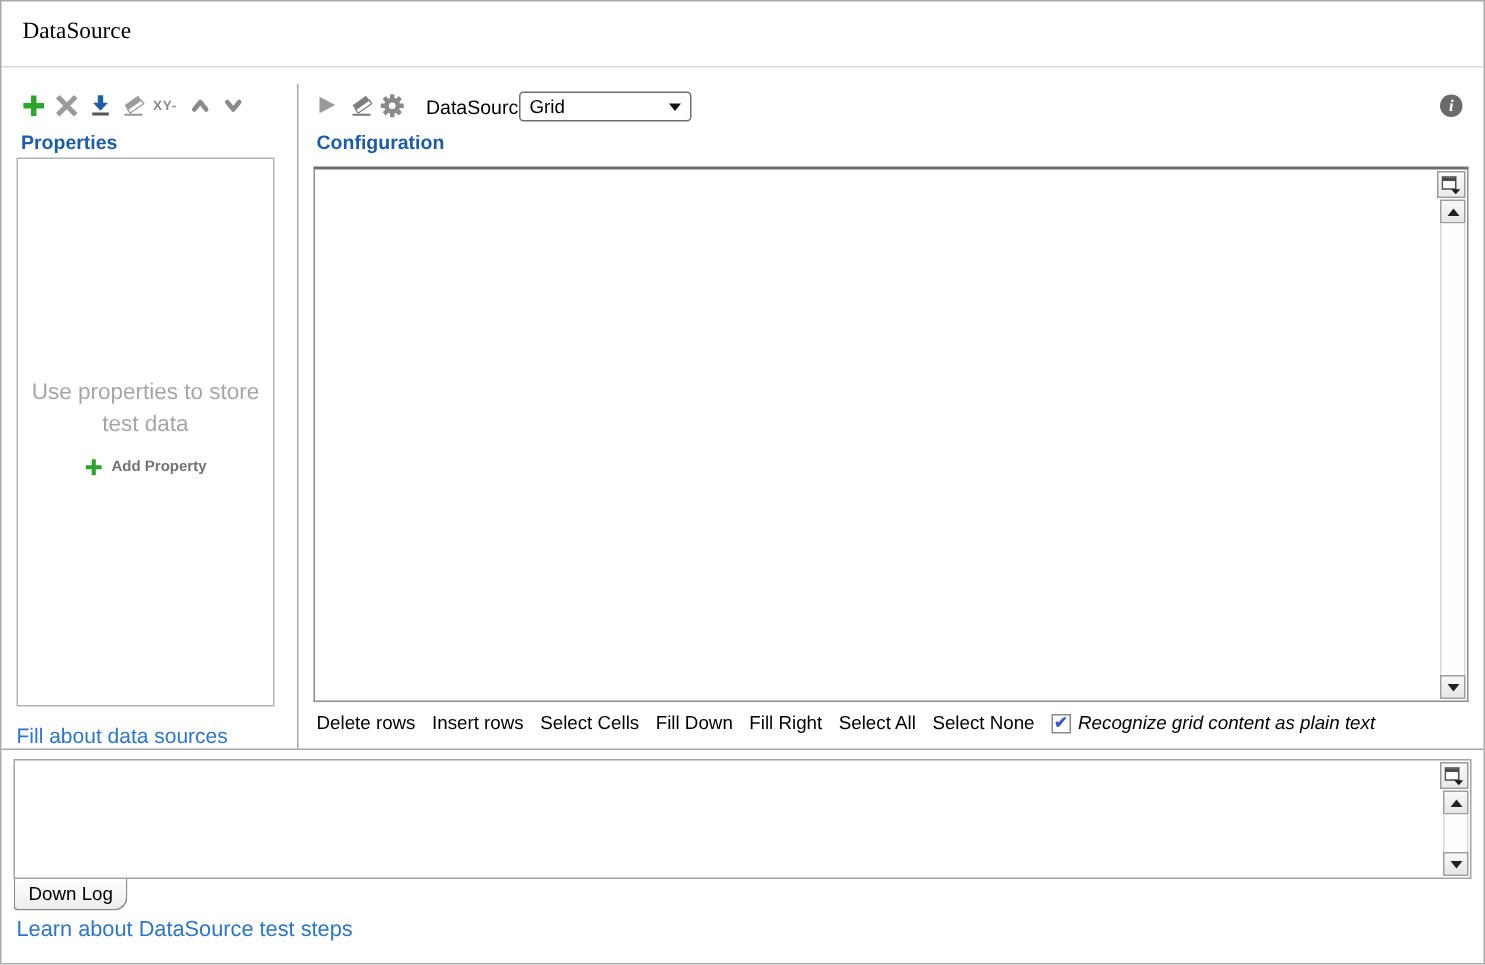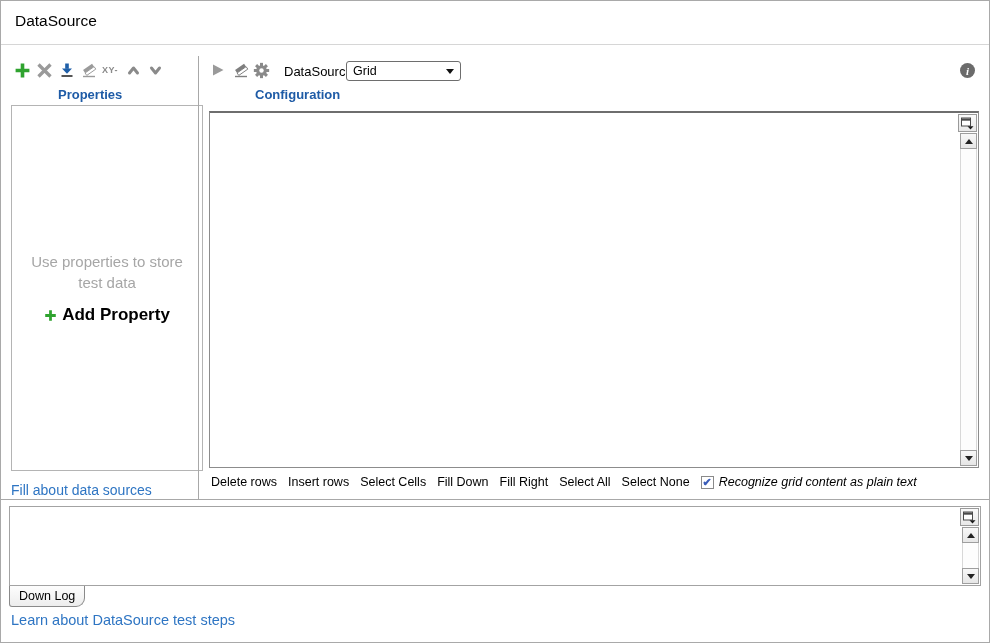--- a/index.html
+++ b/index.html
@@ -3,34 +3,34 @@
 <meta charset="utf-8">
 <style>
   * { margin:0; padding:0; box-sizing:border-box; }
   html,body { background:#e8e8e8; }
   body { font-family:"Liberation Sans", sans-serif; }
   .page {
     position:relative; width:990px; height:643px;
     background:#fff; border:1px solid #a9a9a9; overflow:hidden;
   }
   
-  .title { position:absolute; left:14px; top:11px; font-size:15.5px; color:#000; }
+  .title { position:absolute; left:14px; top:11px; font-size:15.5px; color:#000;font-family:Liberation Serif, serif; }
   .header-divider { position:absolute; left:0; top:43px; width:100%; height:1px; background:#d6d6d6; }
 
   
   .tbicon { position:absolute; display:flex; align-items:center; justify-content:center; cursor:pointer; }
   .xy-text { font-size:9px; color:#8a8a8a; letter-spacing:0.5px; font-weight:bold; }
 
   
-  .section-title { position:absolute; font-size:13px; font-weight:bold; color:#1e5ba6;margin-left:44px; }
-  .props-box { position:absolute; left:10px; top:104px; width:192px; height:366px; border:1px solid #b4b4b4; background:#fff; }
+  .section-title { position:absolute; font-size:13px; font-weight:bold; color:#1e5ba6; }
+  .props-box { position:absolute; left:10px; top:104px; width:172px; height:366px; border:1px solid #b4b4b4; background:#fff; }
   .empty-wrap { position:absolute; top:145px; left:0; width:100%; text-align:center; }
   .empty-msg { font-size:15px; color:#a6a6a6; line-height:1.4; padding:0 6px; }
   .add-prop { display:inline-flex; align-items:center; gap:5px; margin-top:12px; cursor:pointer; }
-  .add-prop-label { font-size:17px; font-weight:bold; color:#000000; }
+  .add-prop-label { font-size:10px; font-weight:bold; color:#737373; }
   .link { position:absolute; color:#2e75c3; font-size:14px; cursor:pointer; text-decoration:none; }
 
   .vdivider { position:absolute; left:197px; top:55px; width:1px; height:443px; background:#a8a8a8; }
   .hdivider { position:absolute; left:0; top:498px; width:100%; height:1px; background:#a8a8a8; }
 
   
   .ds-label { position:absolute; left:283px; top:63px; font-size:13px; color:#000; }
   .select {
     position:absolute; left:345px; top:60px; width:115px; height:20px;
     border:1px solid #6e6e6e; border-radius:3px; background:#fff;

